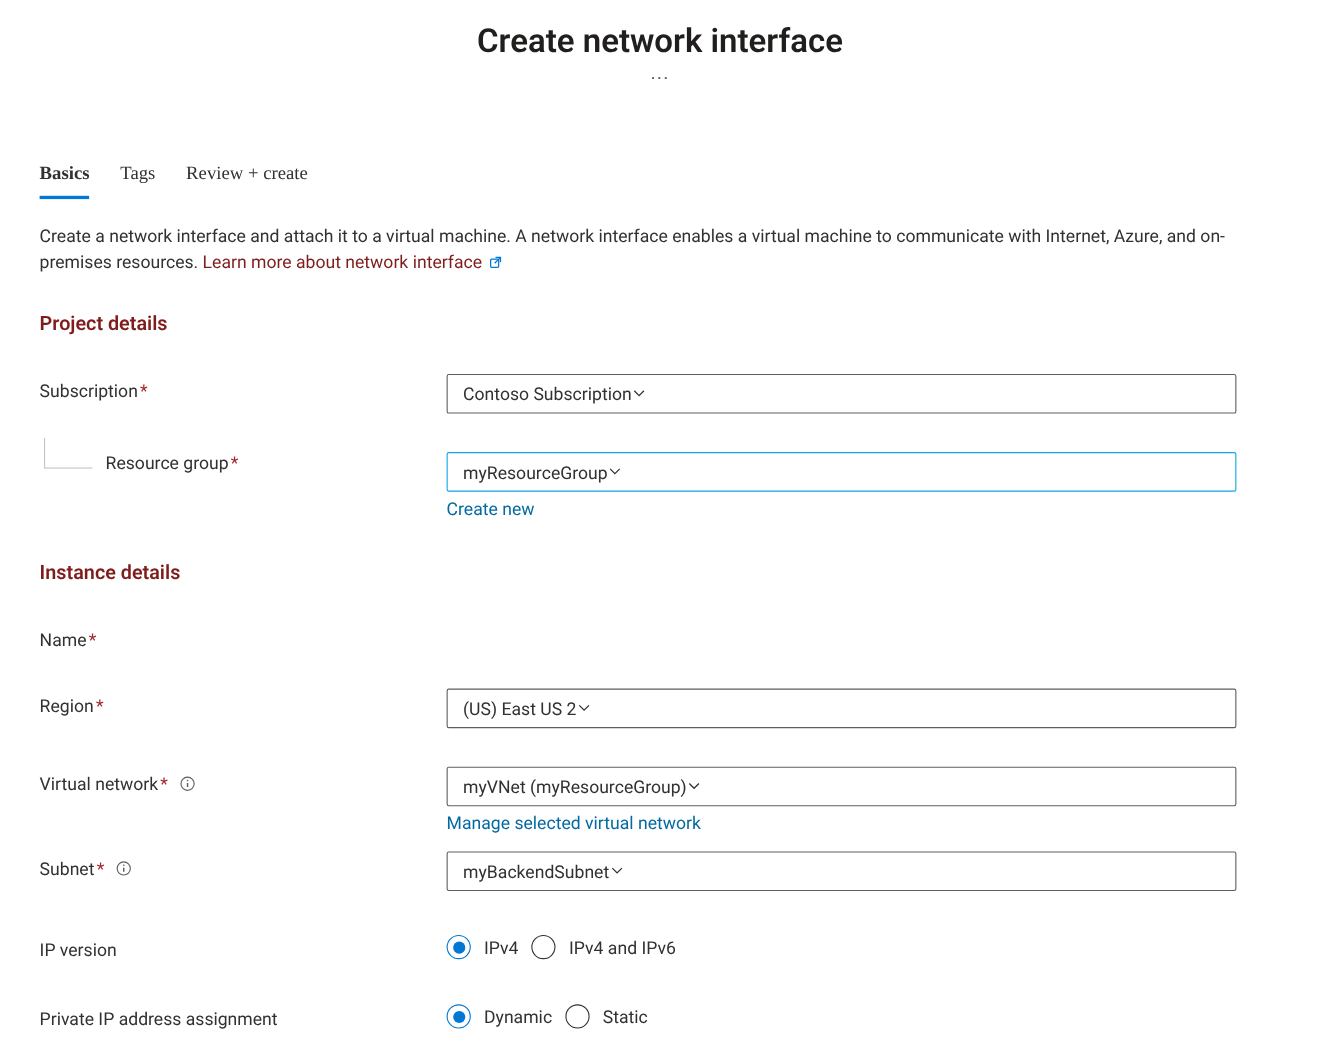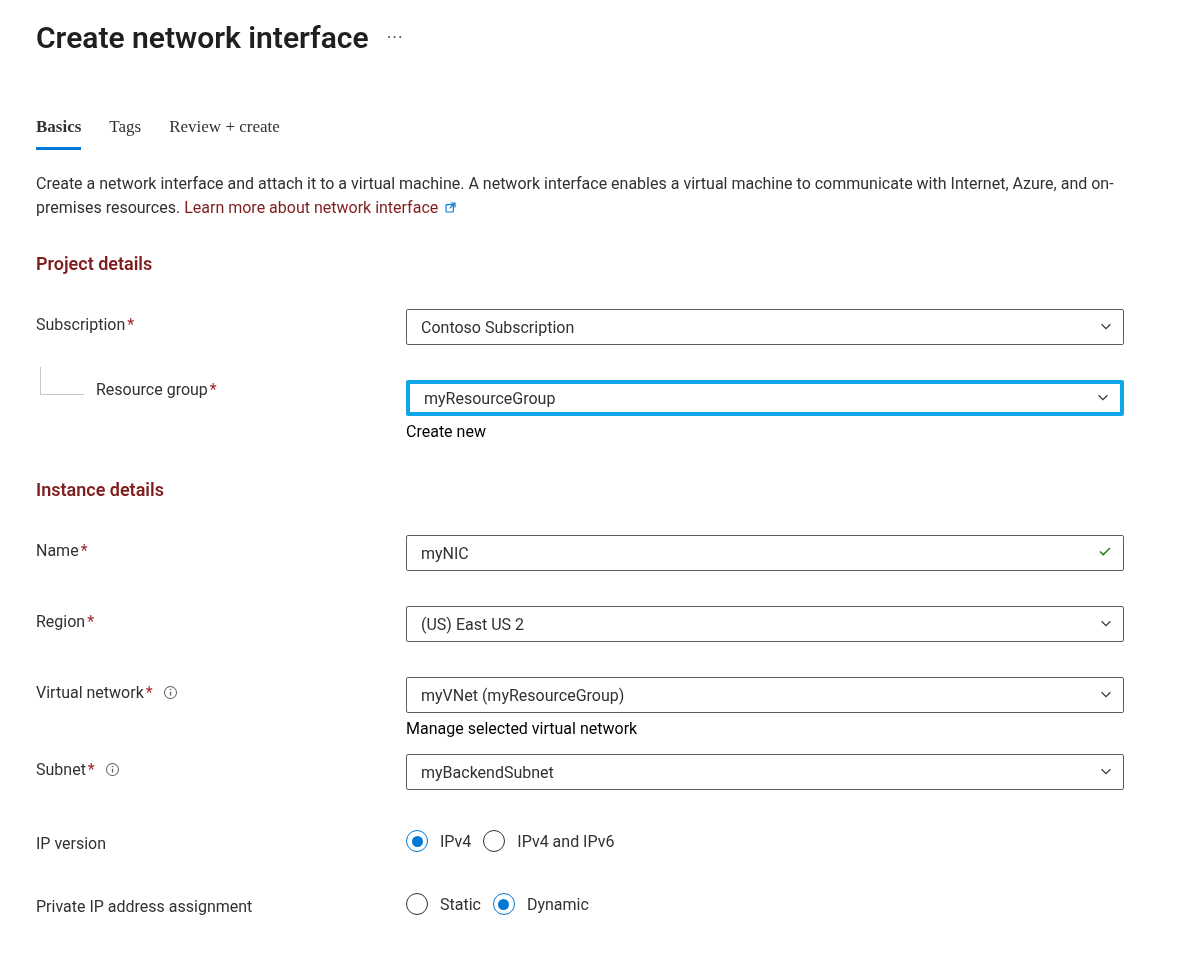--- a/index.html
+++ b/index.html
@@ -8,22 +8,23 @@
     padding: 20px 36px;
     font-family: "Segoe UI", -apple-system, BlinkMacSystemFont, Roboto, sans-serif;
     font-size: 15px;
     color: #323130;
     background: #fff;
     width: 1200px;
   }
   .page-header {
     display: flex;
     align-items: center;
-    gap: 12px;
+    gap: 2px;
     margin-bottom: 56px;
+    flex-direction: column;
   }
   .page-title {
     font-size: 30px;
     font-weight: 600;
     color: #201f1e;
   }
   .ellipsis {
     font-size: 18px;
     color: #605e5c;
     letter-spacing: 1px;
@@ -101,40 +102,40 @@
     margin-left: 6px;
   }
   .form-input-col {
     flex: 1;
     max-width: 718px;
   }
   .select, .textinput {
     width: 100%;
     display: flex;
     align-items: center;
-    justify-content: space-between;
+    justify-content: flex-start;
     border: 1px solid #605e5c;
     border-radius: 2px;
     padding: 6px 10px 6px 14px;
     font-size: 16px;
     color: #323130;
     background: #fff;
     cursor: pointer;
     height: 36px;
   }
   .select.highlight {
-    border: 4px solid #0ea5e9;
+    border: 1px solid #0ea5e9;
   }
   .select .chev { flex-shrink: 0; }
   .textinput { cursor: text; }
   .sublink {
     display: inline-block;
     margin-top: 6px;
     font-size: 16px;
-    color: #000000;
+    color: #0369a1;
     cursor: pointer;
   }
   .radio-group {
     display: flex;
     flex-direction: row;
     gap: 12px;
     padding-top: 2px;
   }
   .radio-row {
     display: flex;
@@ -229,30 +230,20 @@
     <span class="sublink">Create new</span>
   </div>
 </div>
 
 <div class="section-title">Instance details</div>
 
 <div class="form-row">
   <div class="form-label-col">
     <span>Name</span><span class="req">*</span>
   </div>
-  <div class="form-input-col">
-    <div class="textinput">
-      <span>myNIC</span>
-      <span class="check-icon">
-        <svg width="16" height="16" viewBox="0 0 16 16" fill="none" stroke="#107c10" stroke-width="1.4">
-            <path d="M3 8.5l3.2 3.2L13 5"></path>
-          </svg>
-      </span>
-    </div>
-  </div>
 </div>
 
 <div class="form-row">
   <div class="form-label-col">
     <span>Region</span><span class="req">*</span>
   </div>
   <div class="form-input-col">
     <div class="select">
       <span>(US) East US 2</span>
       <span class="chev">
@@ -325,22 +316,22 @@
       </div>
     </div>
   </div>
 </div>
 
 <div class="form-row">
   <div class="form-label-col">Private IP address assignment</div>
   <div class="form-input-col">
     <div class="radio-group">
       <div class="radio-row">
+        <span class="radio checked"></span>
+        <span>Dynamic</span>
+      </div>
+      <div class="radio-row">
         <span class="radio"></span>
         <span>Static</span>
       </div>
-      <div class="radio-row">
-        <span class="radio checked"></span>
-        <span>Dynamic</span>
-      </div>
     </div>
   </div>
 </div>
 
 </body></html>

